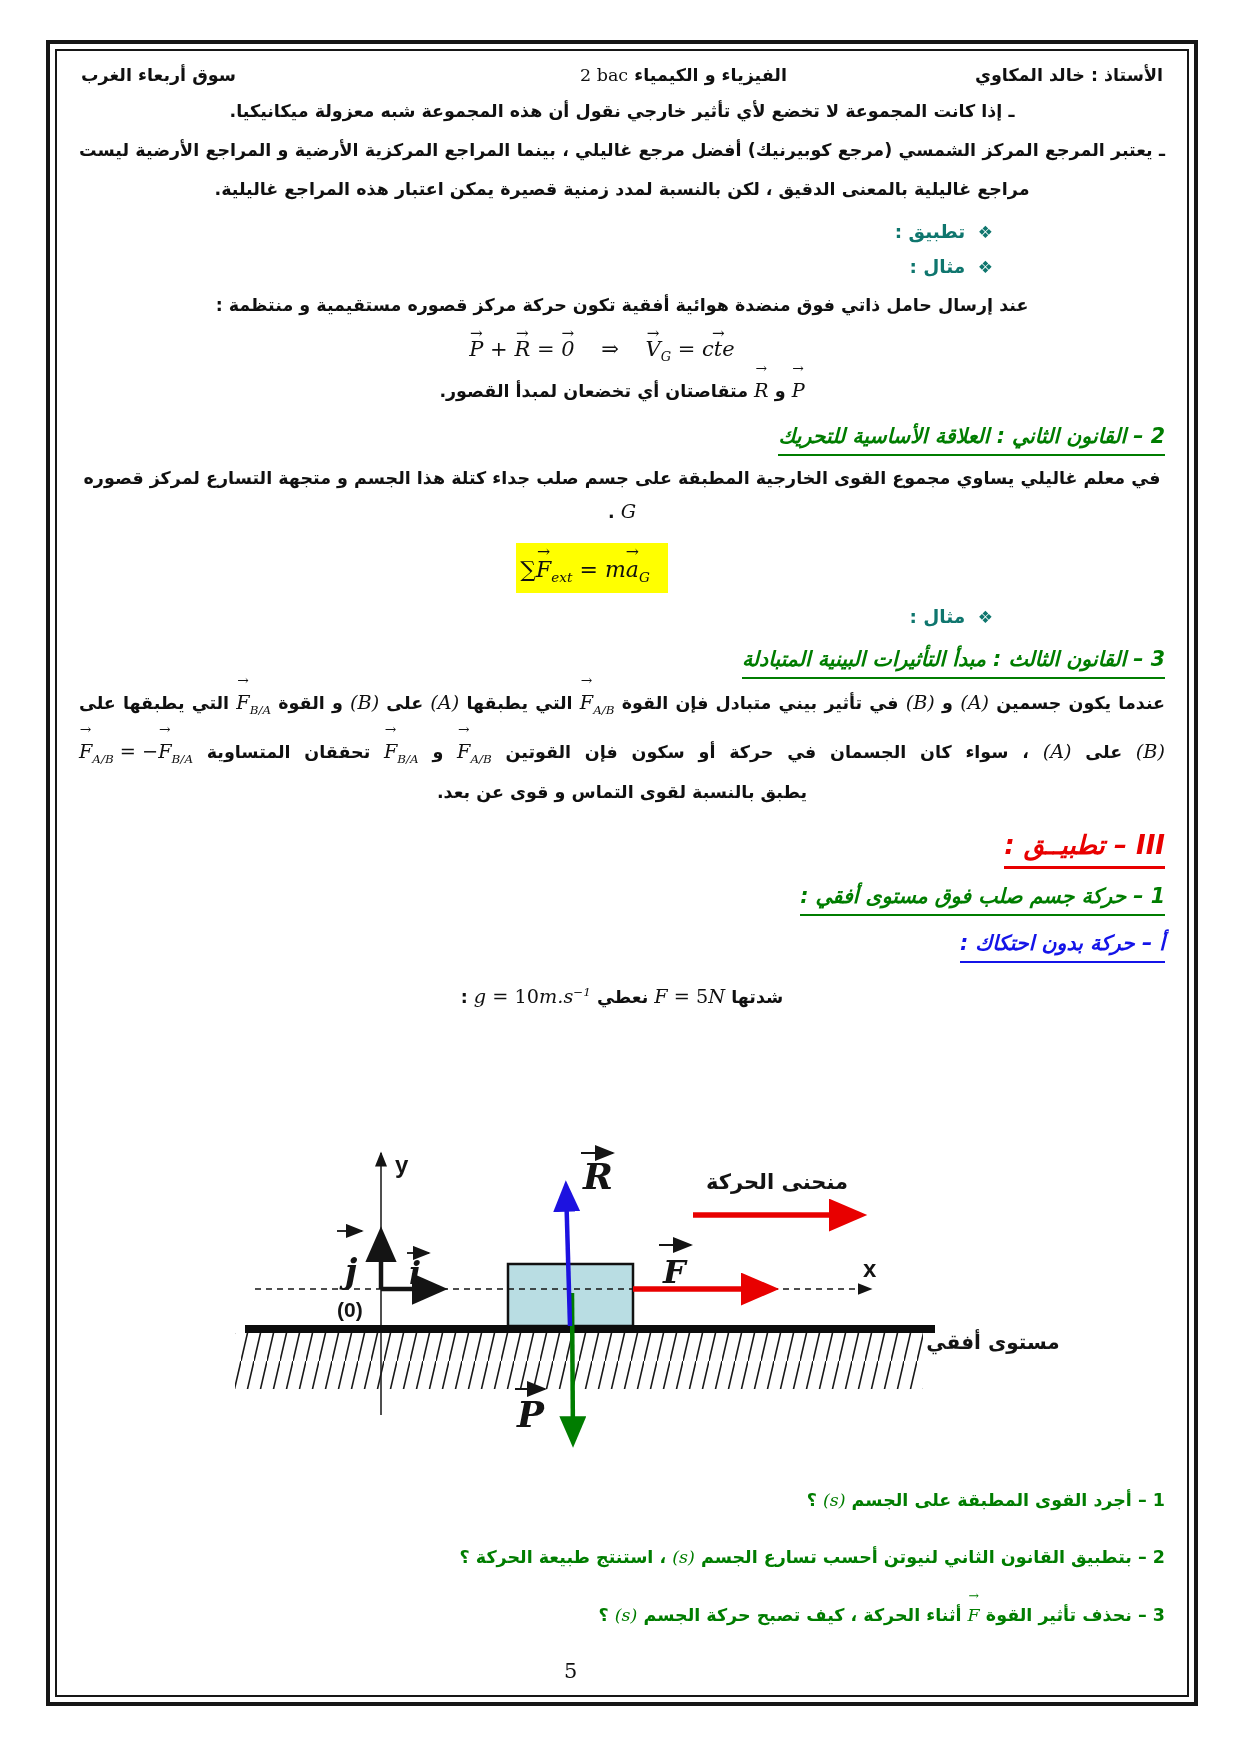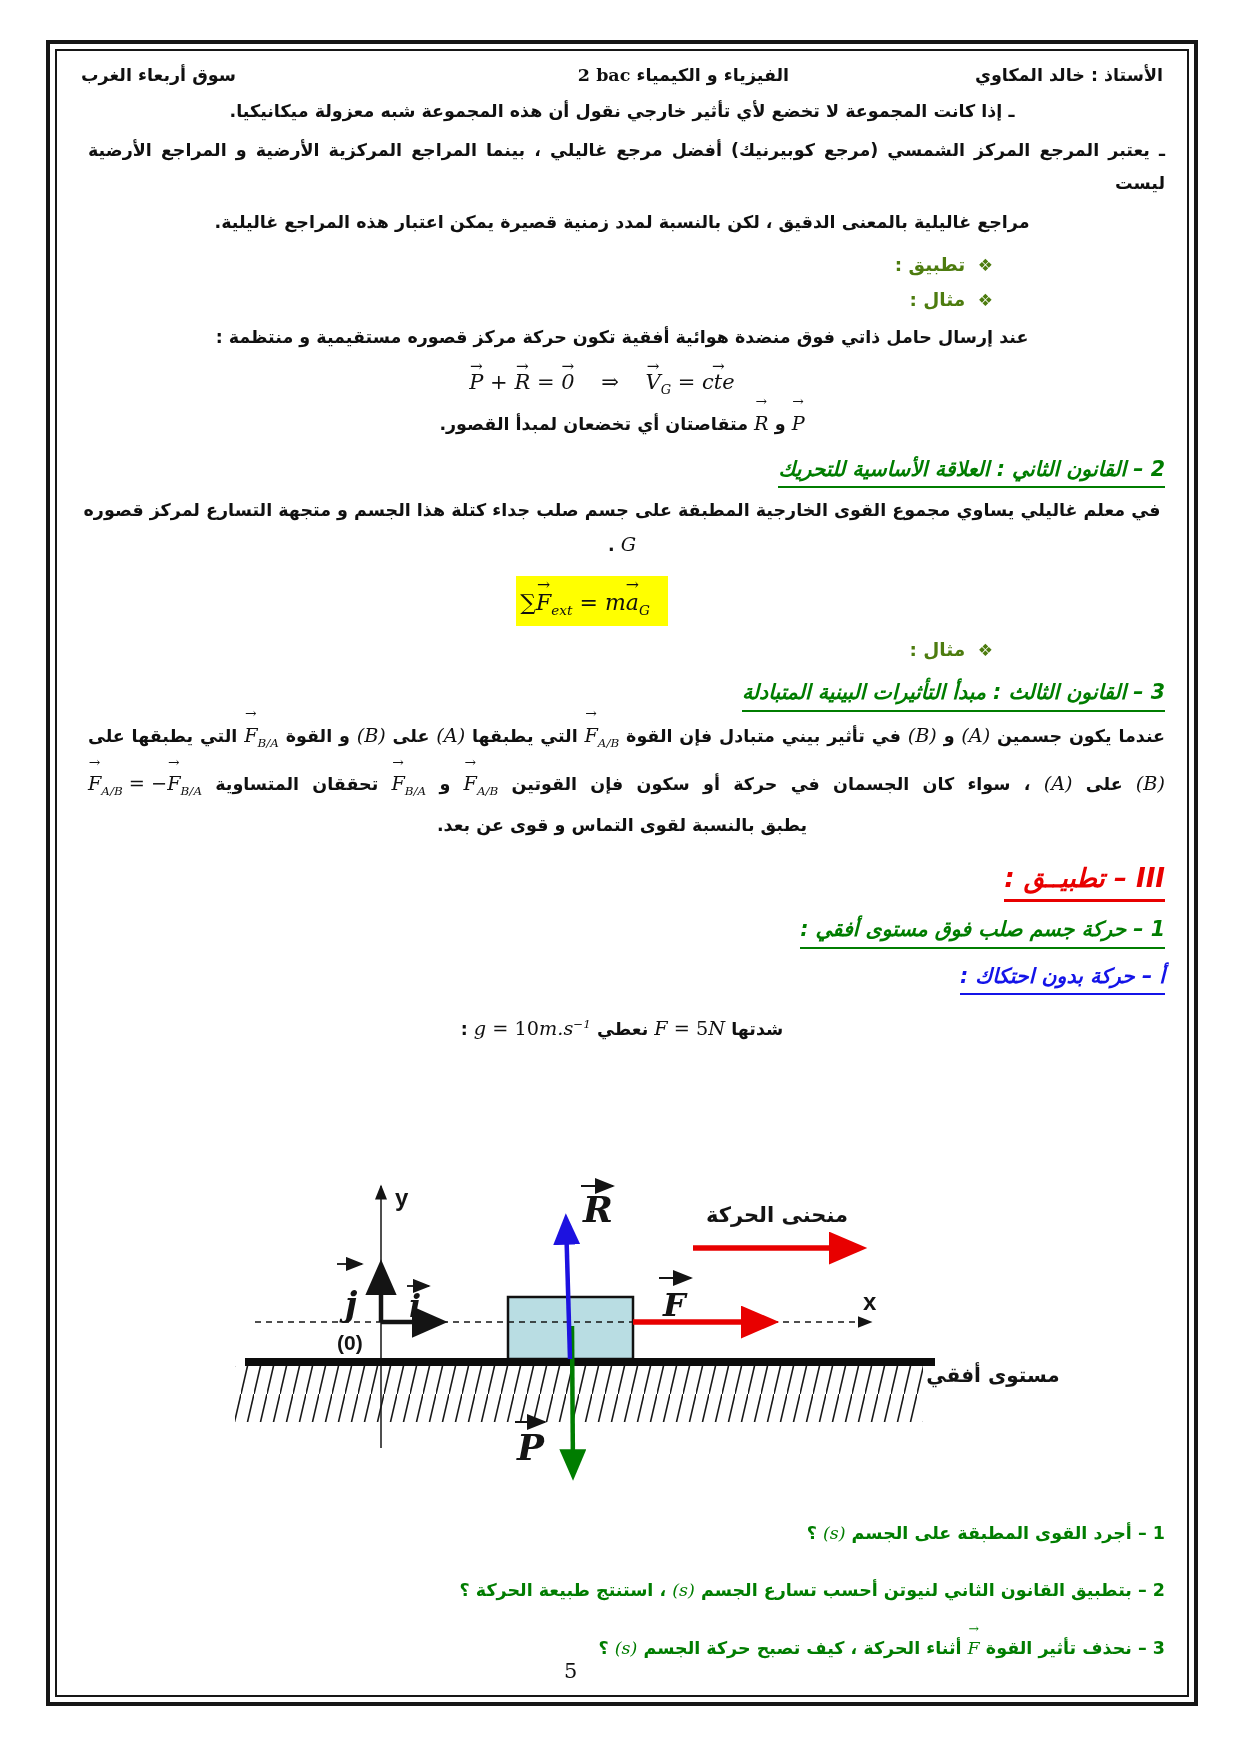--- a/index.html
+++ b/index.html
@@ -15,26 +15,26 @@
     position:absolute;left:5px;top:5px;right:5px;bottom:5px;
     border:2px solid #161616;overflow:hidden;
   }
   .content{
     position:absolute;inset:0;padding:10px 22px 0 22px;
     direction:rtl;text-align:right;font-weight:bold;font-size:17.5px;
   }
   
   .hdr{display:flex;justify-content:space-between;align-items:baseline;margin:4px 2px 10px 2px;font-size:17.5px;}
   .hdr .center{padding-left:120px;}
-  .latin{font-family:"DejaVu Serif",serif;font-weight:bold;direction:ltr;unicode-bidi:isolate;margin-left:36px;}
+  .latin{font-family:"DejaVu Serif",serif;font-weight:normal;direction:ltr;unicode-bidi:isolate;margin-left:36px;}
   
   .l{margin:6px 0;line-height:1.88;text-align:center;}
-  .just{text-align:justify;text-align-last:justify;margin-left:9px;}
+  .just{text-align:justify;text-align-last:justify;}
   
-  .bullet{color:#4d7c0f;margin:10px 172px 0 0;font-size:18.5px;line-height:1.7;}
+  .bullet{color:#0f766e;margin:10px 172px 0 0;font-size:18.5px;line-height:1.7;}
   .bullet .dia{font-size:17px;margin-left:6px;}
   
   .heading{display:inline-block;font-style:italic;font-size:20.5px;border-bottom:2.5px solid currentColor;padding-bottom:1px;line-height:1.55;}
   .hwrap{margin:12px 0 4px 0;}
   .h-green{color:#007d00;}
   .h-blue{color:#1414e8;}
   .h-red{color:#e80000;font-size:26px;border-bottom-width:3px;}
   
   .eq{direction:ltr;unicode-bidi:isolate;display:inline-block;font-family:"DejaVu Serif",serif;font-weight:normal;white-space:pre;}
   .l .eq{font-size:1.1em;}

